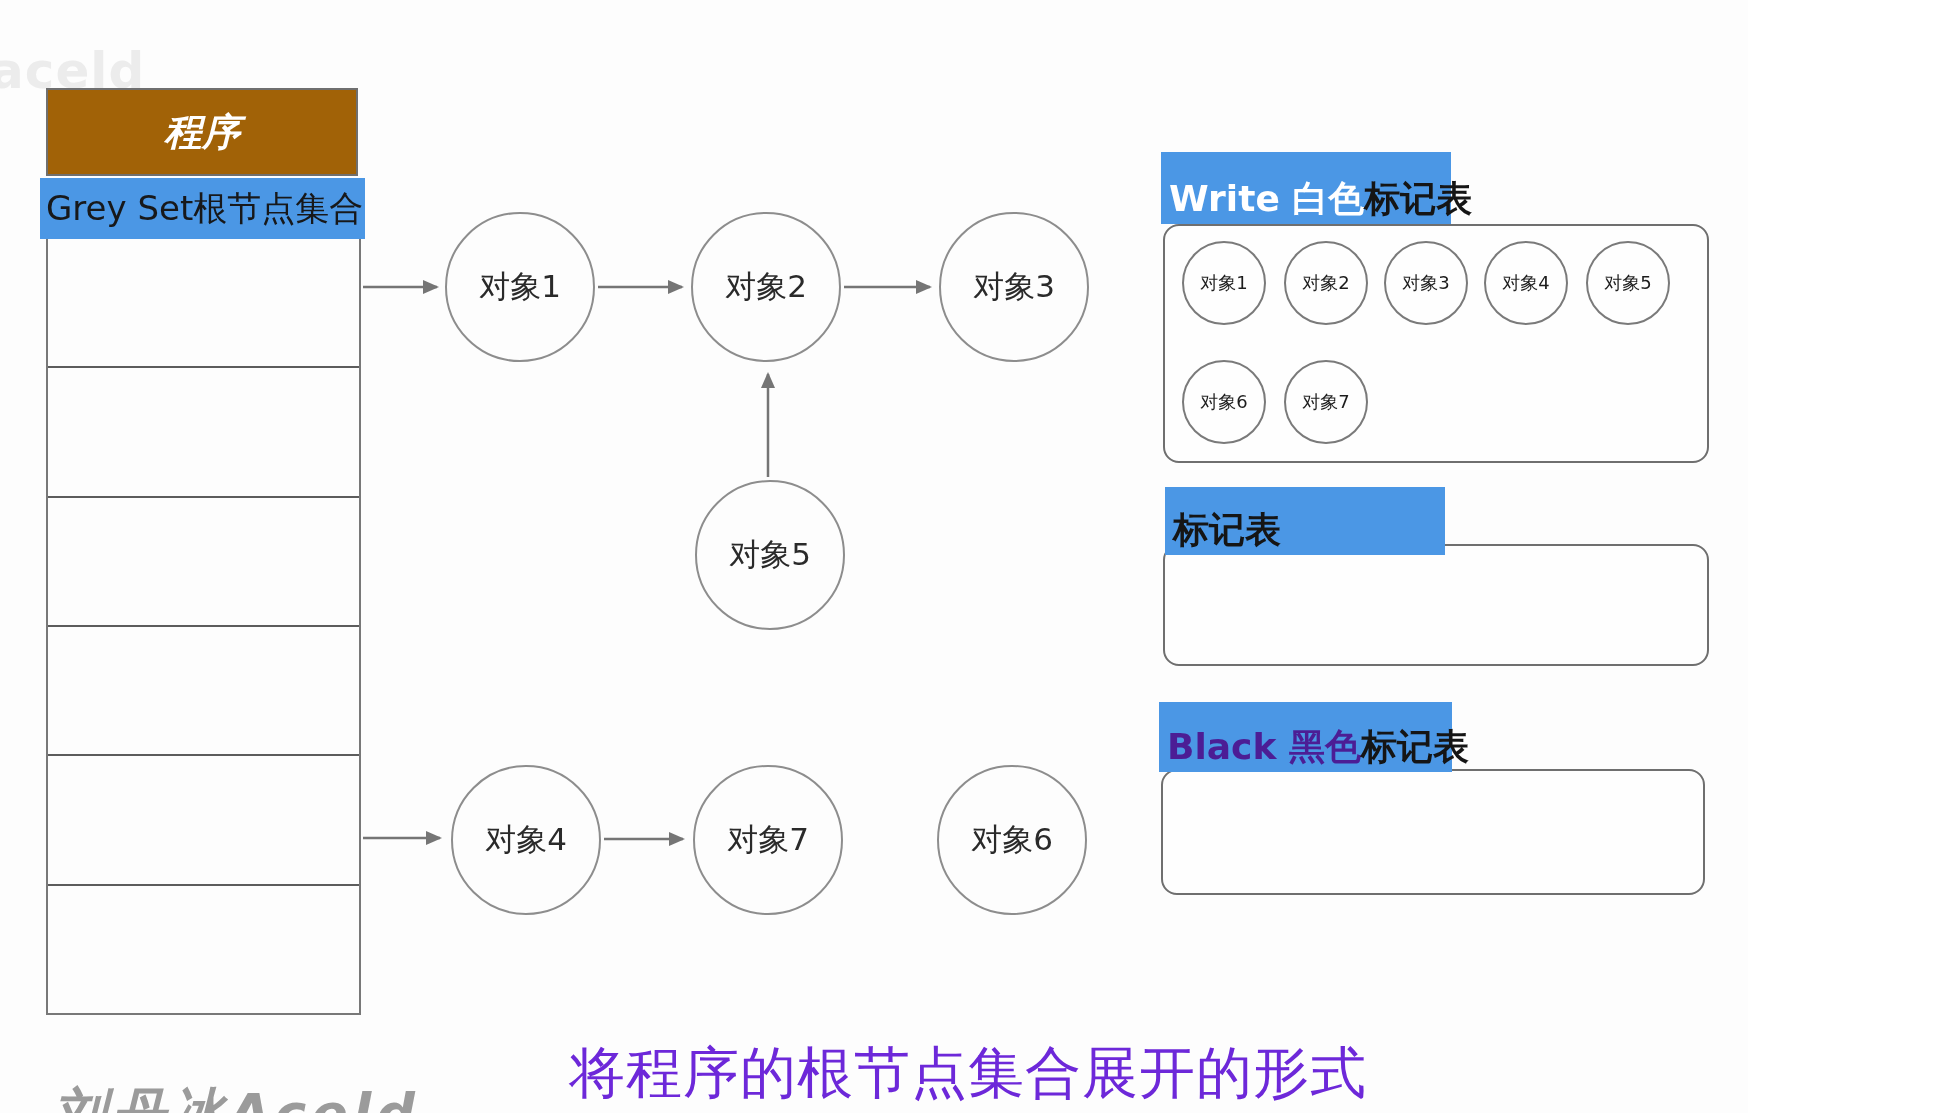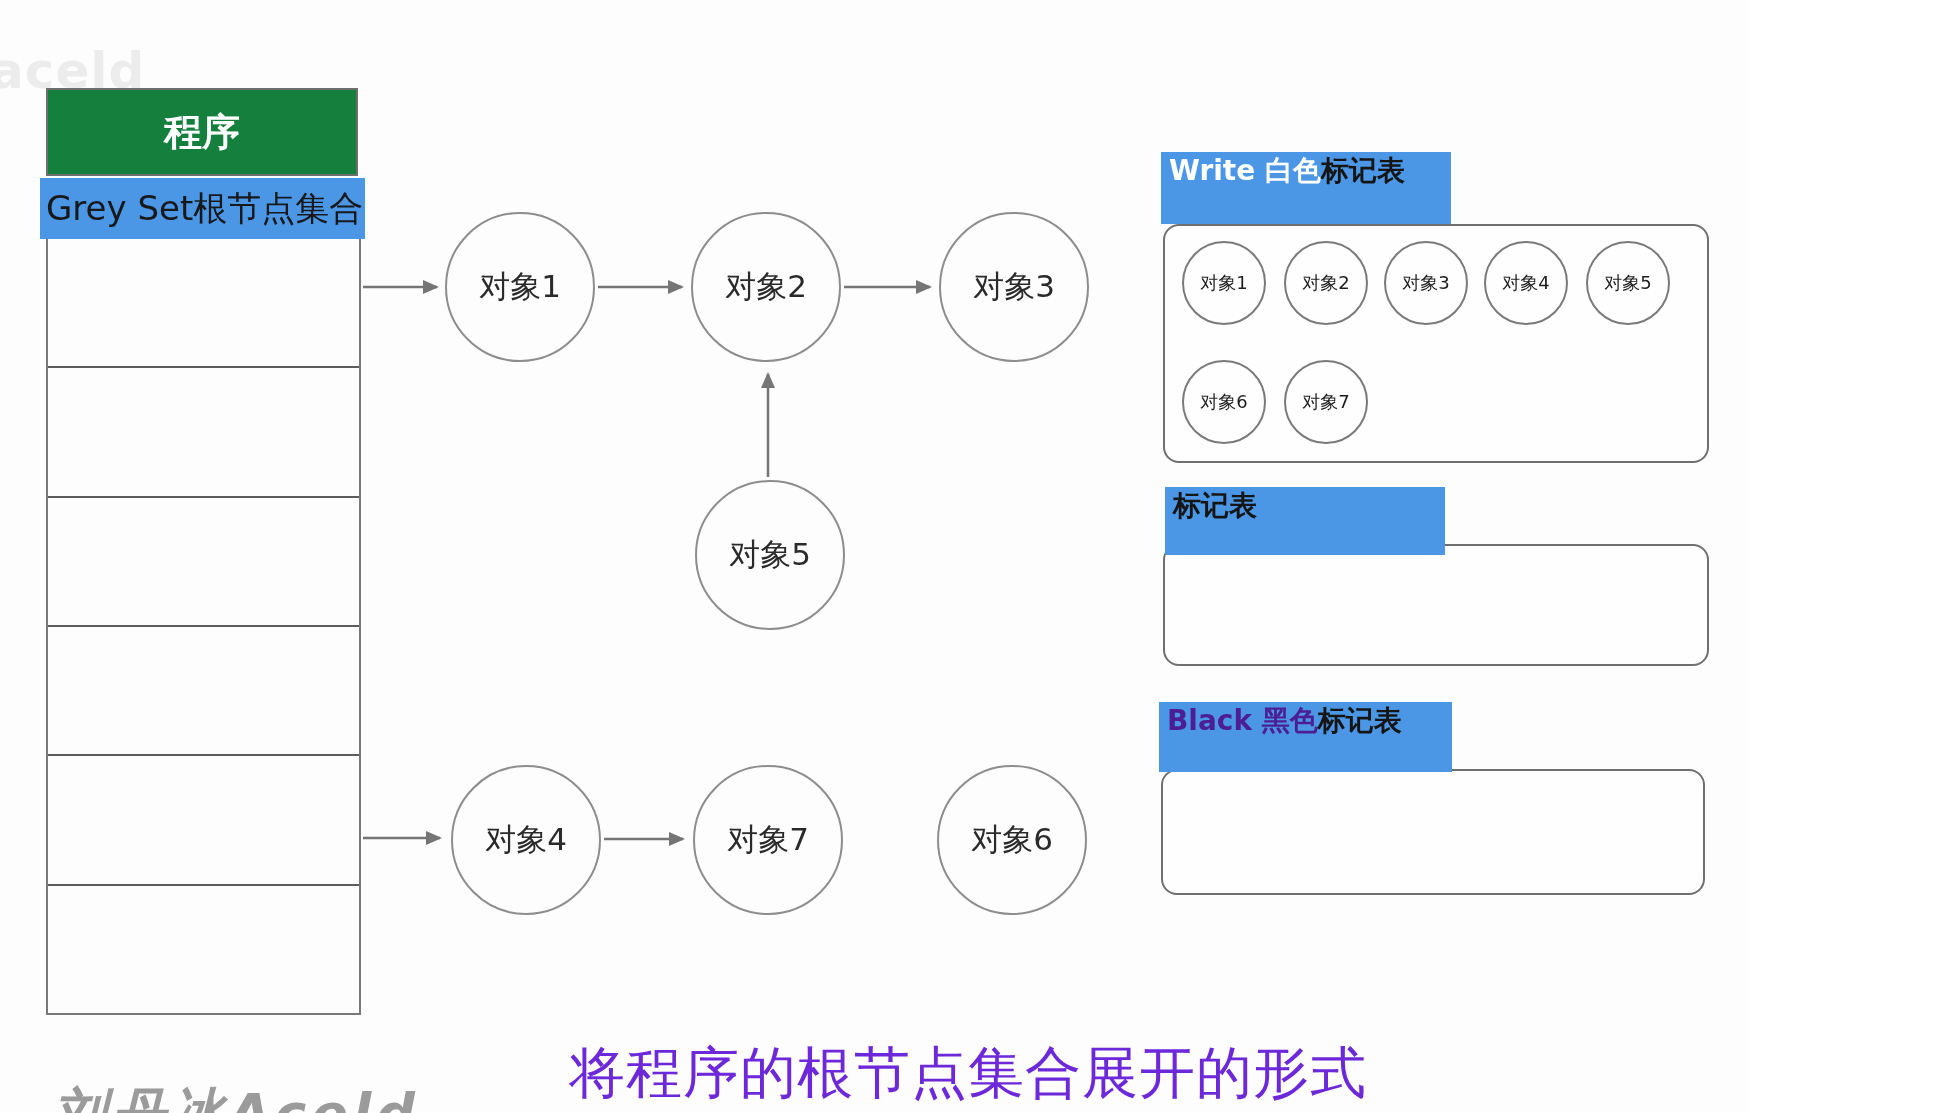--- a/index.html
+++ b/index.html
@@ -12,23 +12,23 @@
   
   .wm-aceld { position:absolute; left:-10px; top:42px; font-size:50px; font-weight:700;
               color:#ececec; letter-spacing:1px; }
   .wm-bili  { position:absolute; left:116px; top:12px; font-size:66px; font-weight:800;
               color:#e9e9e9; letter-spacing:2px; }
   .wm-bottom{ position:absolute; left:52px; top:1078px; font-size:54px; font-weight:600;
               color:#9b9b9b; font-style:italic; letter-spacing:5px; white-space:nowrap; }
 
   
   .pt-header { position:absolute; left:46px; top:88px; width:312px; height:88px;
-               background:#15803d; border:2px solid #6f6f6f; box-sizing:border-box;
+               background:#a16207; border:2px solid #6f6f6f; box-sizing:border-box;
                display:flex; align-items:center; justify-content:center;
-               font-size:38px; font-weight:700; color:#ffffff; }
+               font-size:38px; font-weight:700; color:#ffffff;font-style:italic; }
   .pt-root   { position:absolute; left:40px; top:178px; width:325px; height:61px;
                background:#4b97e5; display:flex; align-items:center;
                font-size:34px; color:#17181a; padding-left:6px; box-sizing:border-box;
                white-space:nowrap; z-index:3; }
   .pt-body   { position:absolute; left:46px; top:239px; width:315px; height:776px;
                border:2px solid #787878; border-top:none; box-sizing:border-box;
                display:flex; flex-direction:column; background:#fdfdfd; }
   .pt-row    { flex:1; border-bottom:2px solid #5c5c5c; }
   .pt-row:last-child { border-bottom:none; }
 
@@ -37,22 +37,22 @@
           border:2.5px solid #8d8d8d; border-radius:50%; background:#fdfdfd;
           display:flex; align-items:center; justify-content:center;
           font-size:31px; color:#2a2a2a; white-space:nowrap; z-index:2; }
   #n1{left:445px;top:212px} #n2{left:691px;top:212px} #n3{left:939px;top:212px}
   #n5{left:695px;top:480px}
   #n4{left:451px;top:765px} #n7{left:693px;top:765px} #n6{left:937px;top:765px}
 
   .edges { position:absolute; left:0; top:0; width:1936px; height:1113px; z-index:1; }
 
   
-  .mk-header { position:absolute; background:#4b97e5; display:flex; align-items:flex-start;
-               padding-left:8px; box-sizing:border-box; font-size:28px; white-space:nowrap;
+  .mk-header { position:absolute; background:#4b97e5; display:flex; align-items:flex-end;
+               padding-left:8px; box-sizing:border-box; font-size:36px; white-space:nowrap;
                z-index:3; }
   #mkh-white {left:1161px; top:152px; width:290px; height:72px;}
   #mkh-grey  {left:1165px; top:487px; width:280px; height:68px;}
   #mkh-black {left:1159px; top:702px; width:293px; height:70px;}
   .mk-en-white { color:#ffffff; font-weight:700; }
   .mk-en-grey  { color:#a3a3a3; font-weight:700; }
   .mk-en-black { color:#4c1d95; font-weight:700; }
   .mk-zh       { color:#151515; font-weight:700; }
 
   .mk-box { position:absolute; border:2px solid #6f6f6f; border-radius:16px;

